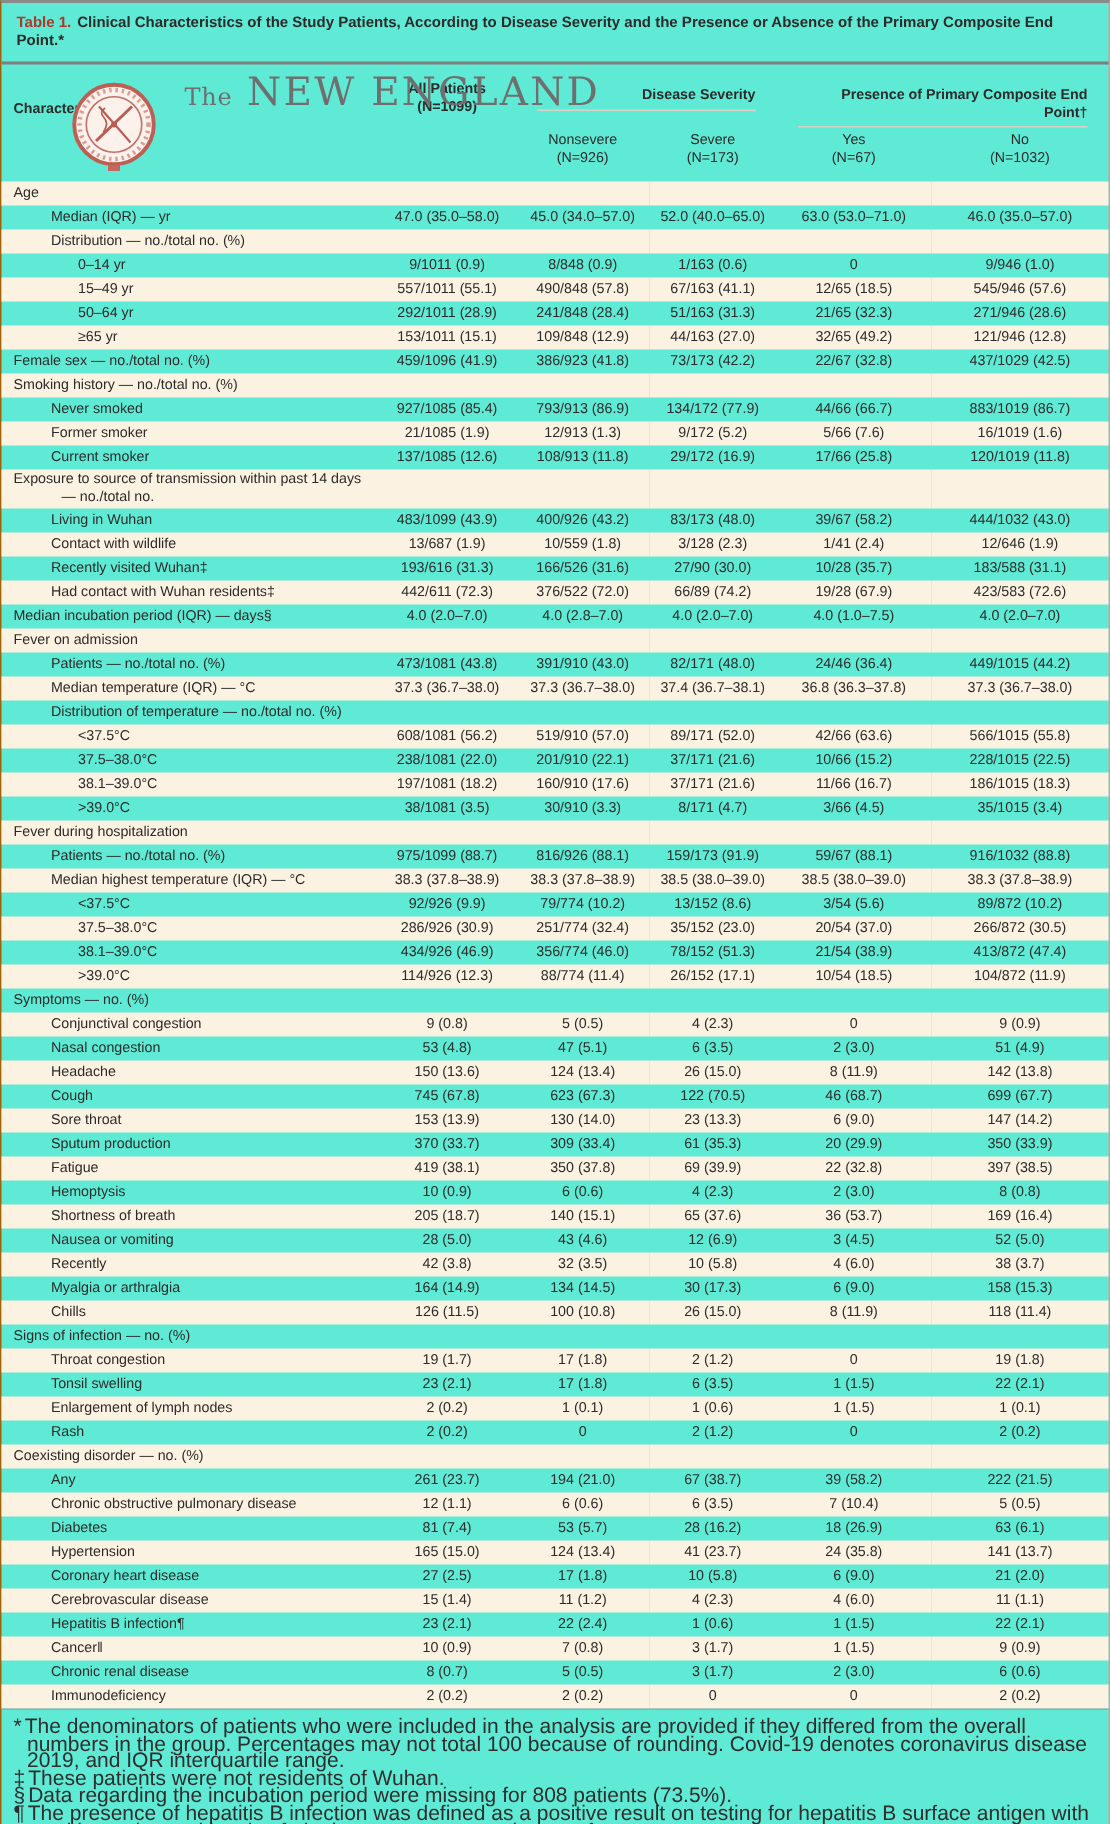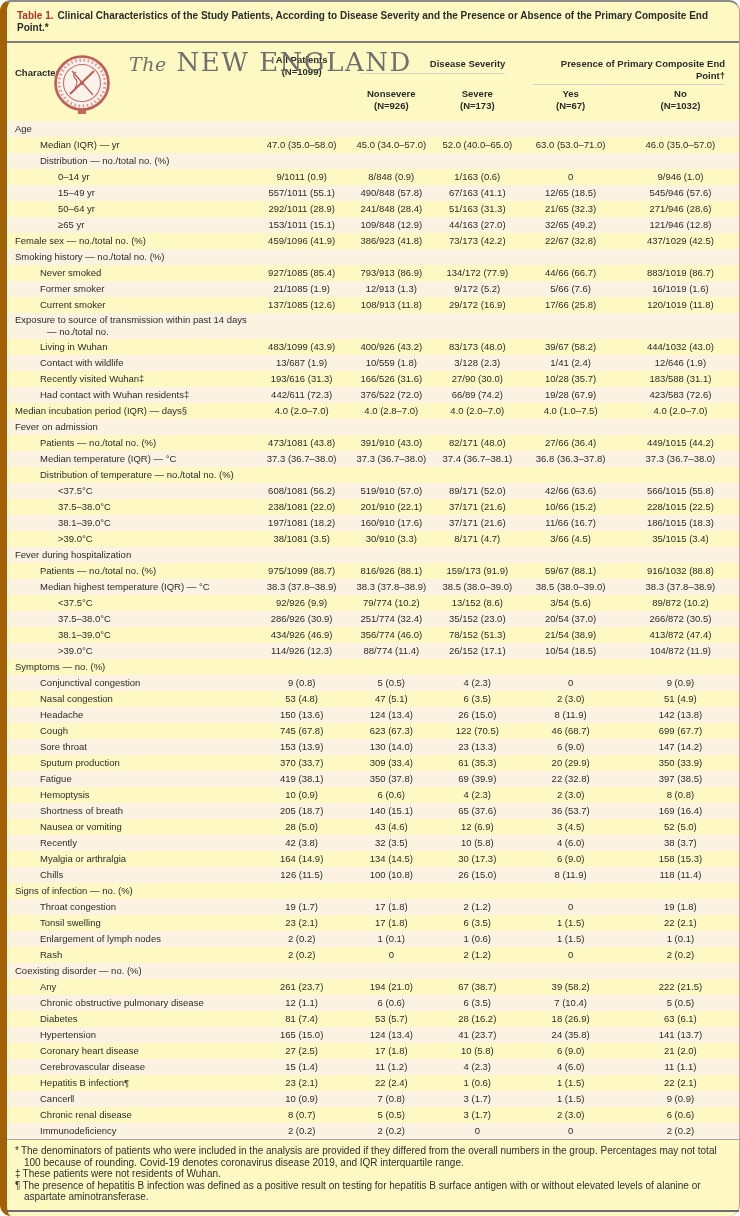--- a/index.html
+++ b/index.html
@@ -6,25 +6,24 @@
   html, body { width: 740px; background: #ffffff; }
   body {
     height: 1216px;
     position: relative;
     overflow: hidden;
     font-family: "Liberation Sans", sans-serif;
     color: #2b2b2b;
   }
   .frame {
     position: absolute; inset: 0;
-    border-left: 7px solid #a16207;
+    border-left: 1px solid #a16207;
     border-right: 1px solid #c7a29c;
     border-top: 2px solid #8a8a8a;
-    background: #fef9c3;
-    border-radius: 11px;
+    background: #5eead4;
   }
   
   .title-bar {
     padding: 8px 10px 7px 10px;
     border-bottom: 2px solid #7e7e7e;
     font-size: 10px;
     font-weight: bold;
     line-height: 12px;
   }
   .title-prefix { color: #b0352b; margin-right: 4px; }
@@ -39,21 +38,21 @@
     vertical-align: top;
     font-weight: bold;
     line-height: 11.5px;
     padding-top: 10px;
   }
   th.char-th  { text-align: left; padding: 24px 0 6px 8px; }
   th.allpat-th{ padding-top: 11px; text-align: center; }
   th.spanner  { padding: 15px 14px 0 14px; text-align: right; }
   .spanner-inner { border-bottom: 1px solid #d9d2c6; padding-bottom: 3px; }
   tr.subhead th {
-    font-weight: bold;
+    font-weight: normal;
     text-align: center;
     padding: 3px 0 10px 0;
   }
   tbody td {
     font-size: 9.5px;
     height: 16px;
     line-height: 12px;
     padding: 1px 2px;
     vertical-align: middle;
   }
@@ -64,21 +63,21 @@
   td.label.ind1 { padding-left: 33px; }
   td.label.ind2 { padding-left: 51px; }
   
   .footnotes {
     border-top: 1px solid #a8a8a8;
     border-bottom: 2px solid #6f6f6f;
     padding: 5px 8px 7px 8px;
     margin-top: 0px;
   }
   .fn {
-    font-size: 10px;
+    font-size: 14px;
     line-height: 11.6px;
     padding-left: 9px;
     text-indent: -9px;
     color: #2e2e2e;
   }
   .fn .marker { margin-right: 2px; }
   
   .nejm-logo {
     position: absolute;
     left: 46px; top: 48px;
@@ -89,21 +88,21 @@
   }
   .seal { width: 58px; height: 62px; margin-top: 4px; }
   .wordmark {
     margin-left: 18px;
     font-family: "DejaVu Serif", serif;
     color: #6f6f6f;
     letter-spacing: 1.5px;
     white-space: nowrap;
   }
   .wm-line { font-size: 26px; line-height: 25px; }
-  .wm-it { font-style: italic; font-size: 19px; letter-spacing: 0.5px; }
+  .wm-it { font-size: 16px; letter-spacing: 0.5px; }
 </style>
 </head>
 <body>
 
 <div class="frame">
 
   <div class="title-bar">
     <span class="title-prefix">Table 1.</span><span>Clinical Characteristics of the Study Patients, According to Disease Severity and the Presence or Absence of the Primary Composite End Point.*</span>
   </div>
 
@@ -300,21 +299,21 @@
           <td class="val"></td>
           <td class="val"></td>
           <td class="val"></td>
           <td class="val"></td>
         </tr>
         <tr>
           <td class="label ind1">Patients — no./total no. (%)</td>
           <td class="val">473/1081 (43.8)</td>
           <td class="val">391/910 (43.0)</td>
           <td class="val">82/171 (48.0)</td>
-          <td class="val">27/66 (36.4)</td>
+          <td class="val">24/46 (36.4)</td>
           <td class="val">449/1015 (44.2)</td>
         </tr>
         <tr>
           <td class="label ind1">Median temperature (IQR) — °C</td>
           <td class="val">37.3 (36.7–38.0)</td>
           <td class="val">37.3 (36.7–38.0)</td>
           <td class="val">37.4 (36.7–38.1)</td>
           <td class="val">36.8 (36.3–37.8)</td>
           <td class="val">37.3 (36.7–38.0)</td>
         </tr>
@@ -653,20 +652,21 @@
           <td class="val">0</td>
           <td class="val">0</td>
           <td class="val">2 (0.2)</td>
         </tr>
       </tbody>
   </table>
 
   <div class="footnotes">
       <div class="fn"><span class="marker">*</span><span>The denominators of patients who were included in the analysis are provided if they differed from the overall numbers in the group. Percentages may not total 100 because of rounding. Covid-19 denotes coronavirus disease 2019, and IQR interquartile range.</span></div>
       <div class="fn"><span class="marker">‡</span><span>These patients were not residents of Wuhan.</span></div>
+      <div class="fn"><span class="marker">§</span><span>Data regarding the incubation period were missing for 808 patients (73.5%).</span></div>
       <div class="fn"><span class="marker">¶</span><span>The presence of hepatitis B infection was defined as a positive result on testing for hepatitis B surface antigen with or without elevated levels of alanine or aspartate aminotransferase.</span></div>
     </div>
 
   <div class="nejm-logo">
     <svg class="seal" viewBox="0 0 58 62">
       <circle cx="29" cy="29" r="26.5" fill="#fdf1ec" stroke="#bc5f55" stroke-width="2.6"></circle>
       <circle cx="29" cy="29" r="23" fill="none" stroke="#c98279" stroke-width="3" stroke-dasharray="1.6,2.6" opacity="0.75"></circle>
       <circle cx="29" cy="29" r="18.5" fill="none" stroke="#c47066" stroke-width="1.1"></circle>
       <line x1="17" y1="40" x2="41" y2="17" stroke="#b95c52" stroke-width="2"></line>
       <line x1="19" y1="17" x2="40" y2="41" stroke="#b95c52" stroke-width="1.4"></line>

